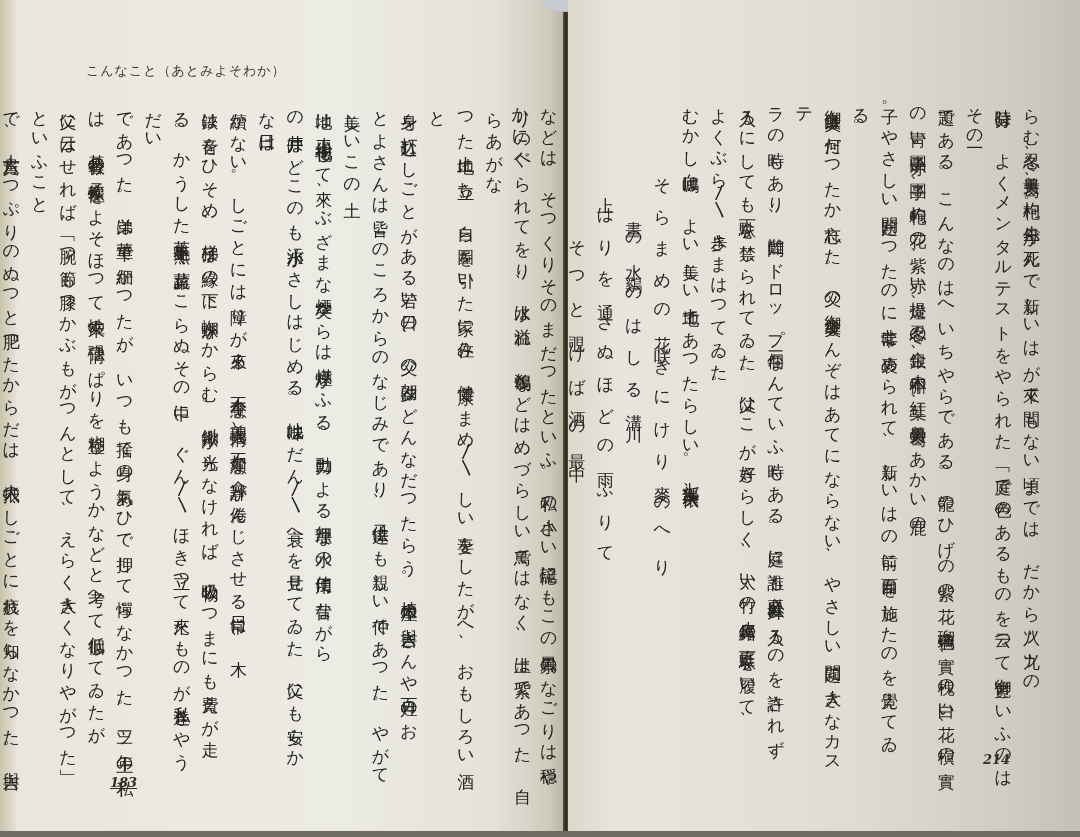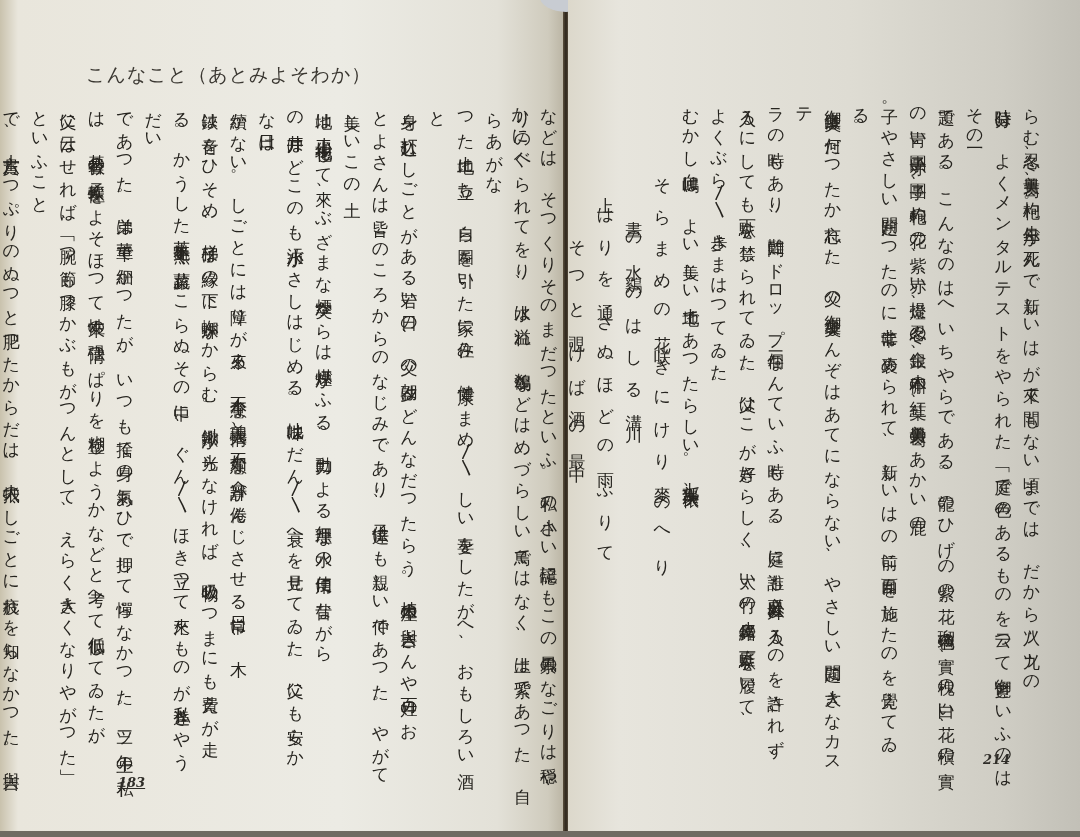--- a/index.html
+++ b/index.html
@@ -25,39 +25,39 @@
     .gutter {
       position: absolute; left: 563px; width: 6px; top: 0; bottom: 0;
       background: linear-gradient(to right, #5a4f3c, #2c241a 50%, #6b5f4a);
     }
     .top-clip {
       position: absolute; left: 540px; top: -18px; width: 52px; height: 30px;
       border-radius: 50%; background: #c8ccd2;
     }
     .running-head {
       position: absolute; left: 86px; top: 62px;
-      font-size: 19px; letter-spacing: 1px; color: #3a3731;
+      font-size: 13px; letter-spacing: 1px; color: #3a3731;
     }
     .text-block {
       position: absolute;
       writing-mode: vertical-rl;
       font-size: 17px;
       line-height: 28.4px;
       letter-spacing: 2.2px;
       color: #26241f;
     }
     .text-block p { margin: 0; }
     .left-block { right: 28px; top: 100px; height: 680px; }
     .right-block { right: 34px; top: 96px; height: 690px; }
     .poem-line { letter-spacing: 12px; }
     .page-num {
       position: absolute; font-style: italic; font-size: 13px;
       color: #2f2d28; font-weight: bold;
     }
-    .pn-left { left: 118px; top: 775px; text-decoration: underline; }
+    .pn-left { left: 110px; top: 775px; text-decoration: underline; }
     .bottom-edge {
       position: absolute; left: 0; right: 0; bottom: 0; height: 6px;
       background: #6f6b62;
     }
   </style>
 </head>
 <body>
 
 <div class="spread">
 

